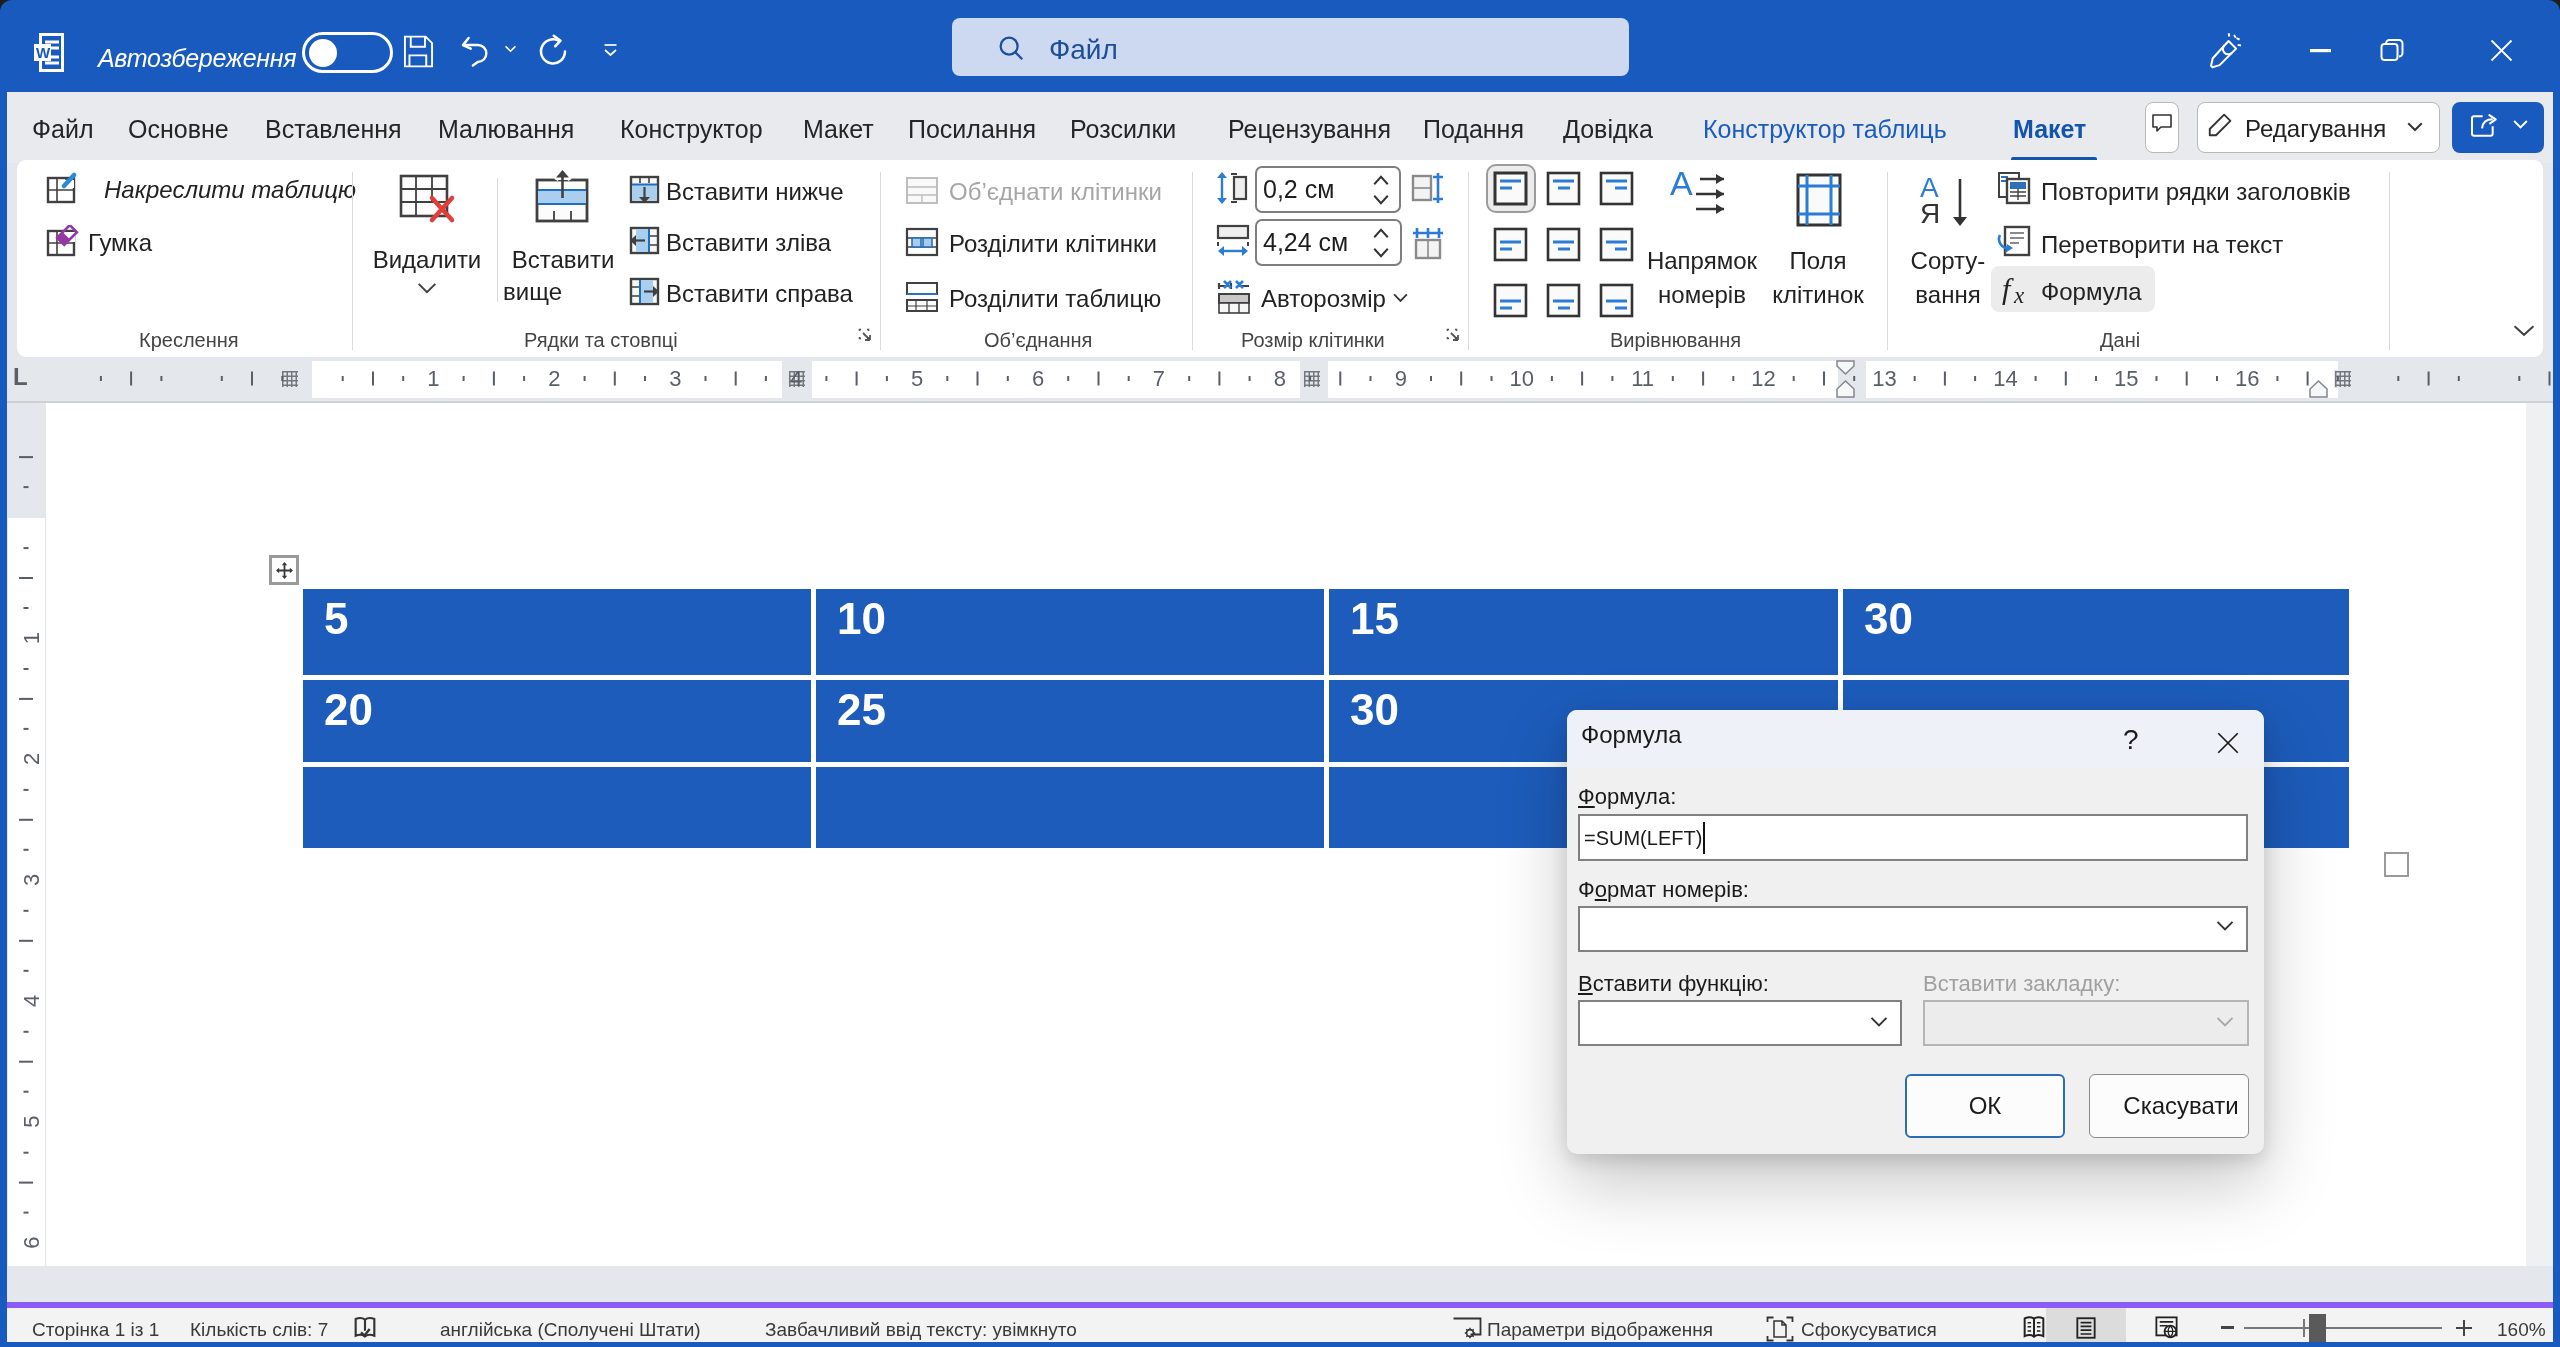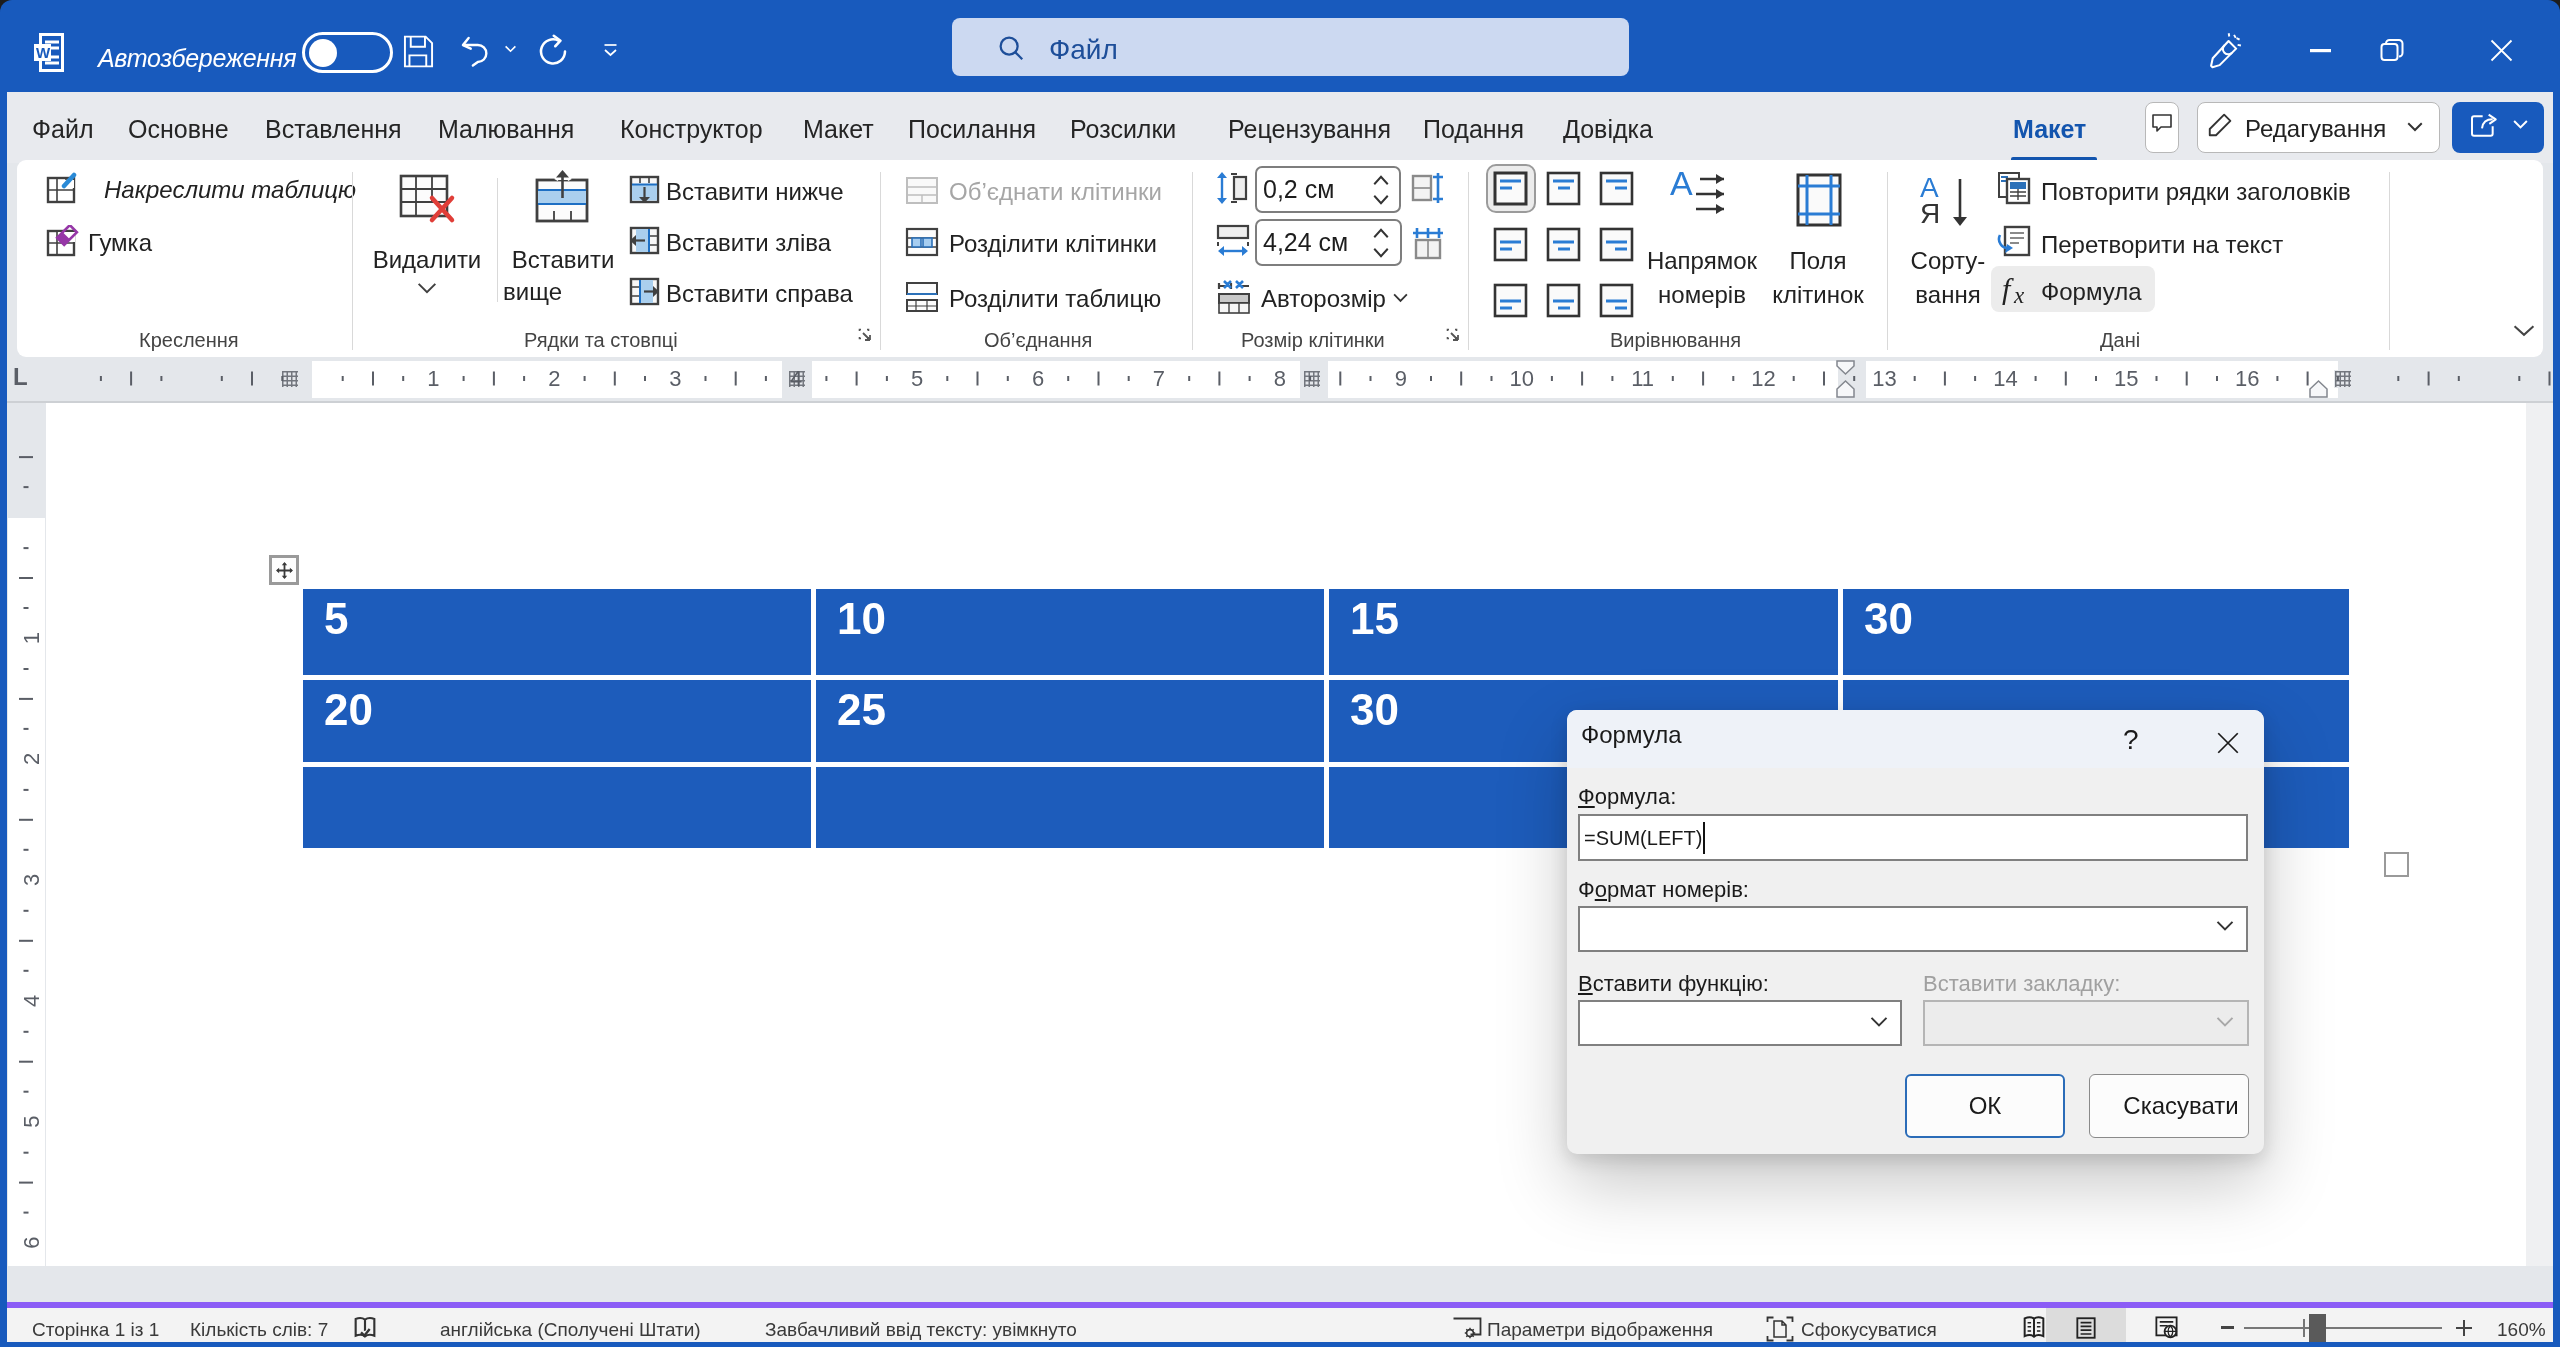--- a/index.html
+++ b/index.html
@@ -110,20 +110,21 @@
     <div class="tab" style="left:128px;">Основне</div>
     <div class="tab" style="left:265px;">Вставлення</div>
     <div class="tab" style="left:438px;">Малювання</div>
     <div class="tab" style="left:620px;">Конструктор</div>
     <div class="tab" style="left:803px;">Макет</div>
     <div class="tab" style="left:908px;">Посилання</div>
     <div class="tab" style="left:1070px;">Розсилки</div>
     <div class="tab" style="left:1228px;">Рецензування</div>
     <div class="tab" style="left:1423px;">Подання</div>
     <div class="tab" style="left:1563px;">Довідка</div>
+    <div class="tab ctx" style="left:1703px;">Конструктор таблиць</div>
     <div class="tab active" style="left:2013px;">Макет</div>
     <div class="abs" style="left:2011px;top:65px;width:86px;height:5px;background:#1355ae;border-radius:2px;"></div>
 
     <div class="abs" style="left:2145px;top:10px;width:34px;height:51px;background:#fff;border:1px solid #b8b8b8;border-radius:8px;"></div>
     <svg class="abs" style="left:2150px;top:19px" width="24" height="24" viewBox="0 0 24 24" fill="none" stroke="#333" stroke-width="1.6">
       <path d="M3 4 h18 v12 h-10 l-4 4 v-4 h-4 z" stroke-linejoin="round"></path>
     </svg>
 
     <div class="abs" style="left:2197px;top:10px;width:243px;height:51px;background:#fff;border:1px solid #b8b8b8;border-radius:8px;"></div>
     <svg class="abs" style="left:2206px;top:16px" width="30" height="32" viewBox="0 0 24 24" fill="none" stroke="#333" stroke-width="1.5">

